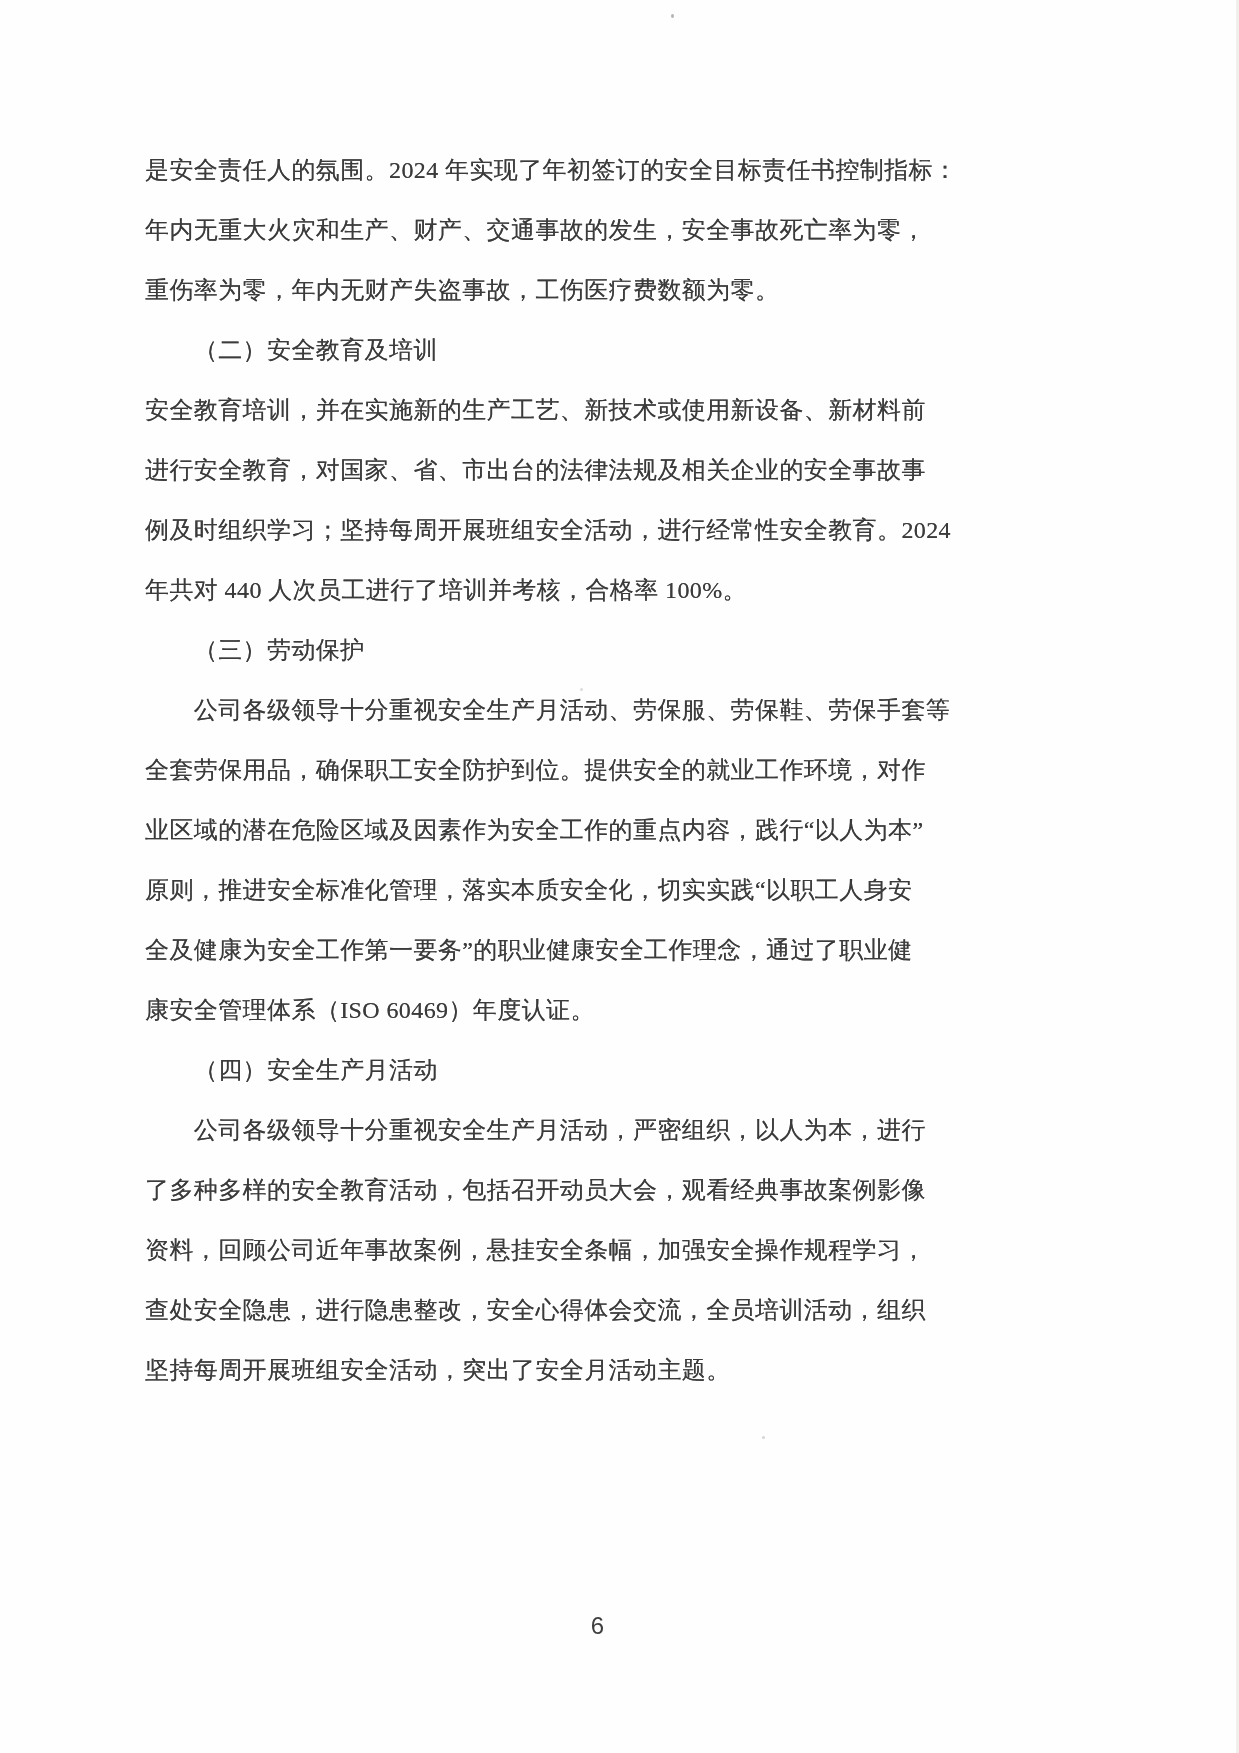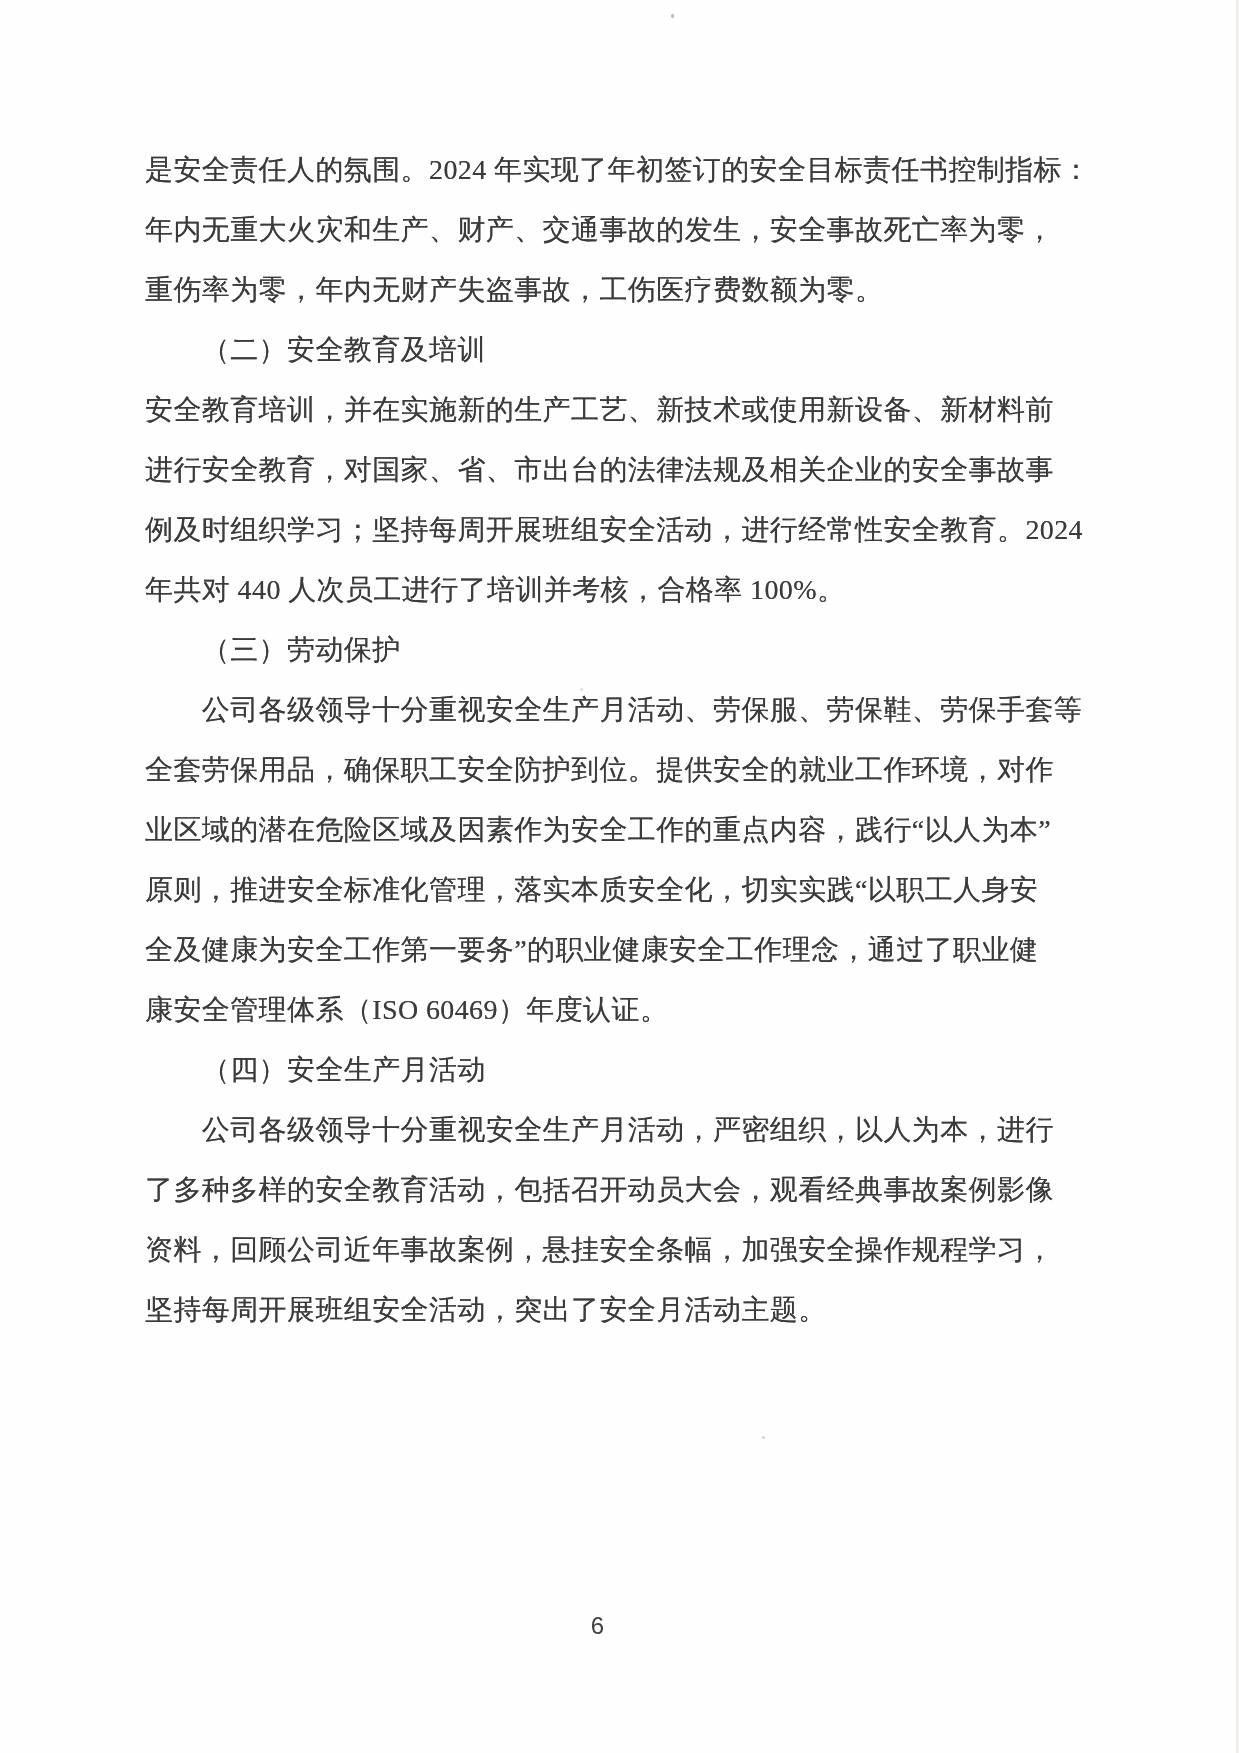--- a/index.html
+++ b/index.html
@@ -31,21 +31,21 @@
   }
   .speck.s1 { left: 671px; top: 14px;  width: 3px; height: 4px; }
   .speck.s2 { left: 762px; top: 1436px; width: 3px; height: 3px; opacity: 0.3; }
   .speck.s3 { left: 580px; top: 688px; width: 3px; height: 3px; opacity: 0.25; }
   .doc-body {
     position: absolute;
     left: 145px;
     top: 140px;
     width: 870px;
     color: #3b3b3b;
-    font-size: 28px;
+    font-size: 24px;
     letter-spacing: 0.4px;
   }
   .line {
     height: 60px;
     line-height: 60px;
     white-space: pre;
     
     text-shadow: 0 0 0.4px #6a6a6a;
   }
   .page-footer {
@@ -81,17 +81,18 @@
     <div class="line">　　公司各级领导十分重视安全生产月活动、劳保服、劳保鞋、劳保手套等</div>
     <div class="line">全套劳保用品，确保职工安全防护到位。提供安全的就业工作环境，对作</div>
     <div class="line">业区域的潜在危险区域及因素作为安全工作的重点内容，践行“以人为本”</div>
     <div class="line">原则，推进安全标准化管理，落实本质安全化，切实实践“以职工人身安</div>
     <div class="line">全及健康为安全工作第一要务”的职业健康安全工作理念，通过了职业健</div>
     <div class="line">康安全管理体系（ISO 60469）年度认证。</div>
     <div class="line">　　（四）安全生产月活动</div>
     <div class="line">　　公司各级领导十分重视安全生产月活动，严密组织，以人为本，进行</div>
     <div class="line">了多种多样的安全教育活动，包括召开动员大会，观看经典事故案例影像</div>
     <div class="line">资料，回顾公司近年事故案例，悬挂安全条幅，加强安全操作规程学习，</div>
+    <div class="line">查处安全隐患，进行隐患整改，安全心得体会交流，全员培训活动，组织</div>
     <div class="line">坚持每周开展班组安全活动，突出了安全月活动主题。</div>
   </div>
 
   <div class="page-footer">6</div>
 </div>
 
 </body></html>

